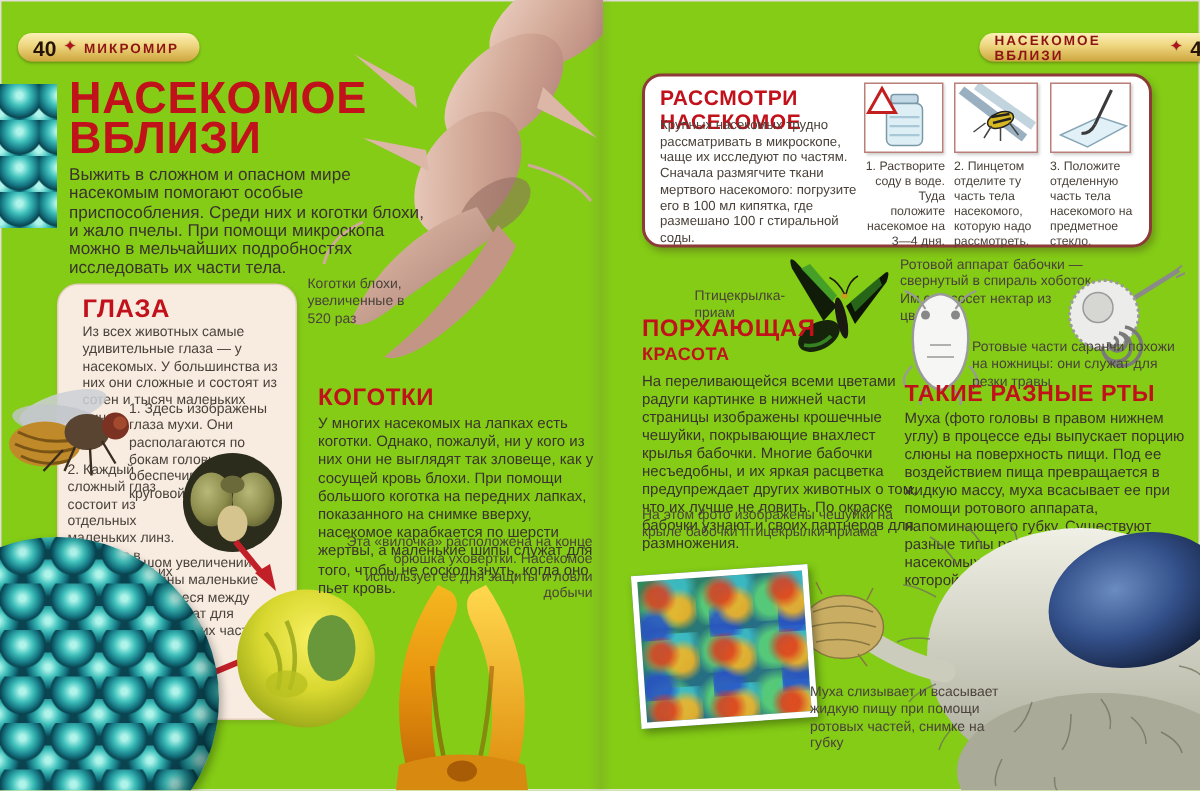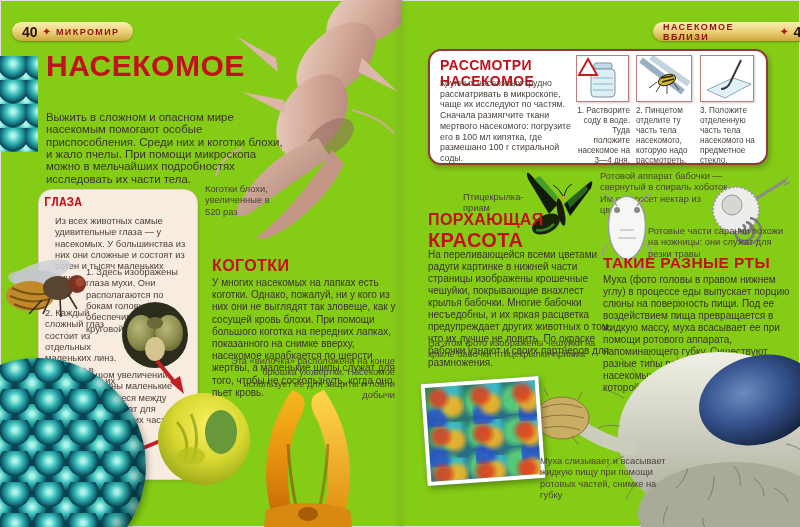--- a/index.html
+++ b/index.html
@@ -94,29 +94,30 @@
   <div class="banner" style="left:12px;width:121px;">
     <span class="pagenum">40</span>
     <span class="ornament">✦</span>
     <span class="bannerlabel">МИКРОМИР</span>
   </div>
 
   <div class="abs scales" style="left:0;top:56px;width:38px;height:96px;"></div>
 
   <div class="abs" style="left:46px;top:52px;">
     <div class="main-title">НАСЕКОМОЕ</div>
+    <div class="main-title">ВБЛИЗИ</div>
   </div>
 
   <div class="abs body-text" style="left:46px;top:111px;width:237px;font-size:11.4px;line-height:1.08;">Выжить в сложном и опасном мире насекомым помогают особые приспособления. Среди них и коготки блохи, и жало пчелы. При помощи микроскопа можно в мельчайших подробностях исследовать их части тела.</div>
 
   <div class="abs caption" style="left:205px;top:184px;width:72px;">Коготки блохи, увеличенные в 520 раз</div>
 
   <div class="abs panel" style="left:38px;top:189px;width:158px;height:289px;"></div>
 
-  <div class="abs sec-head" style="left:44px;top:196px;font-size:12px;font-family:Liberation Mono, monospace;">ГЛАЗА</div>
+  <div class="abs sec-head" style="left:55px;top:196px;font-size:17px;">ГЛАЗА</div>
   <div class="abs caption" style="left:55px;top:216px;width:133px;">Из всех животных самые удивительные глаза — у насекомых. У большинства из них они сложные и состоят из сотен и тысяч маленьких линз.</div>
   <div class="abs caption" style="left:86px;top:267px;width:106px;">1. Здесь изображены глаза мухи. Они располагаются по бокам головы и обеспечивают почти круговой обзор.</div>
   <div class="abs caption" style="left:45px;top:308px;width:72px;">2. Каждый сложный глаз состоит из отдельных маленьких линз. У стрекоз в каждом глазу их 30 тыс.</div>
   <div class="abs caption" style="left:45px;top:370px;width:140px;">3. При большом увеличении становятся видны маленькие волоски, имеющиеся между линзами. Они служат для защиты глаз от мелких частичек пыли.</div>
 
   <svg class="abs" style="left:0;top:252px;width:104px;height:70px" viewBox="0 0 104 70">
     <ellipse cx="42" cy="20" rx="30" ry="10" transform="rotate(-16 42 20)" fill="#cdd0d6" opacity=".85"></ellipse>
     <ellipse cx="38" cy="28" rx="30" ry="10" transform="rotate(6 38 28)" fill="#c2c6cc" opacity=".8"></ellipse>
     <ellipse cx="30" cy="44" rx="24" ry="15" fill="#c08a2a"></ellipse>
     <path d="M12,36 q18,9 38,5 M10,44 q20,9 40,3 M14,52 q16,8 32,3" stroke="#7a5414" stroke-width="2" fill="none"></path>
@@ -244,21 +245,21 @@
     <path d="M14,60 q10,2 18,-6" stroke="#3f9a28" stroke-width="2.5" fill="none" opacity=".8"></path>
     <path d="M42,34 L68,12 Q72,9 69,18 L48,46 Z" fill="#0d1505"></path>
     <path d="M45,31 L64,15 L66,20 L48,38 Z" fill="#2e7a1e" opacity=".8"></path>
     <ellipse cx="39" cy="42" rx="3.5" ry="14" transform="rotate(-12 39 42)" fill="#1a1a10"></ellipse>
     <circle cx="41" cy="27" r="2.2" fill="#c8a020"></circle>
     <path d="M41,26 q-4,-8 -10,-11 M42,26 q2,-9 8,-12" stroke="#1a1a10" stroke-width="1" fill="none"></path>
   </svg>
 
   <div class="abs" style="left:428px;top:211px;">
     <div class="sec-head" style="font-size:16px;">ПОРХАЮЩАЯ</div>
-    <div class="sec-head" style="font-size:20px;">КРАСОТА</div>
+    <div class="sec-head" style="font-size:12px;">КРАСОТА</div>
   </div>
   <div class="abs body-text" style="left:428px;top:249px;width:192px;font-size:10px;line-height:1.2;">На переливающейся всеми цветами радуги картинке в нижней части страницы изображены крошечные чешуйки, покрывающие внахлест крылья бабочки. Многие бабочки несъедобны, и их яркая расцветка предупреждает других животных о том, что их лучше не ловить. По окраске бабочки узнают и своих партнеров для размножения.</div>
   <div class="abs caption" style="left:428px;top:338px;width:180px;">На этом фото изображены чешуйки на крыле бабочки птицекрылки-приама</div>
 
   <div class="abs caption" style="left:600px;top:171px;width:134px;">Ротовой аппарат бабочки — свернутый в спираль хоботок. Им она сосет нектар из цветков</div>
   <svg class="abs" style="left:698px;top:174px;width:92px;height:78px" viewBox="0 0 92 78">
     <line x1="56" y1="26" x2="88" y2="6" stroke="#8a8a8a" stroke-width="3"></line>
     <path d="M84,8 l6,-5 M86,11 l6,-3" stroke="#8a8a8a" stroke-width="1.4"></path>
     <circle cx="38" cy="36" r="23" fill="#ececea" stroke="#9a9a9a" stroke-width="2" stroke-dasharray="2,2"></circle>
     <circle cx="34" cy="31" r="10" fill="#d6d6d2" stroke="#9a9a9a"></circle>

